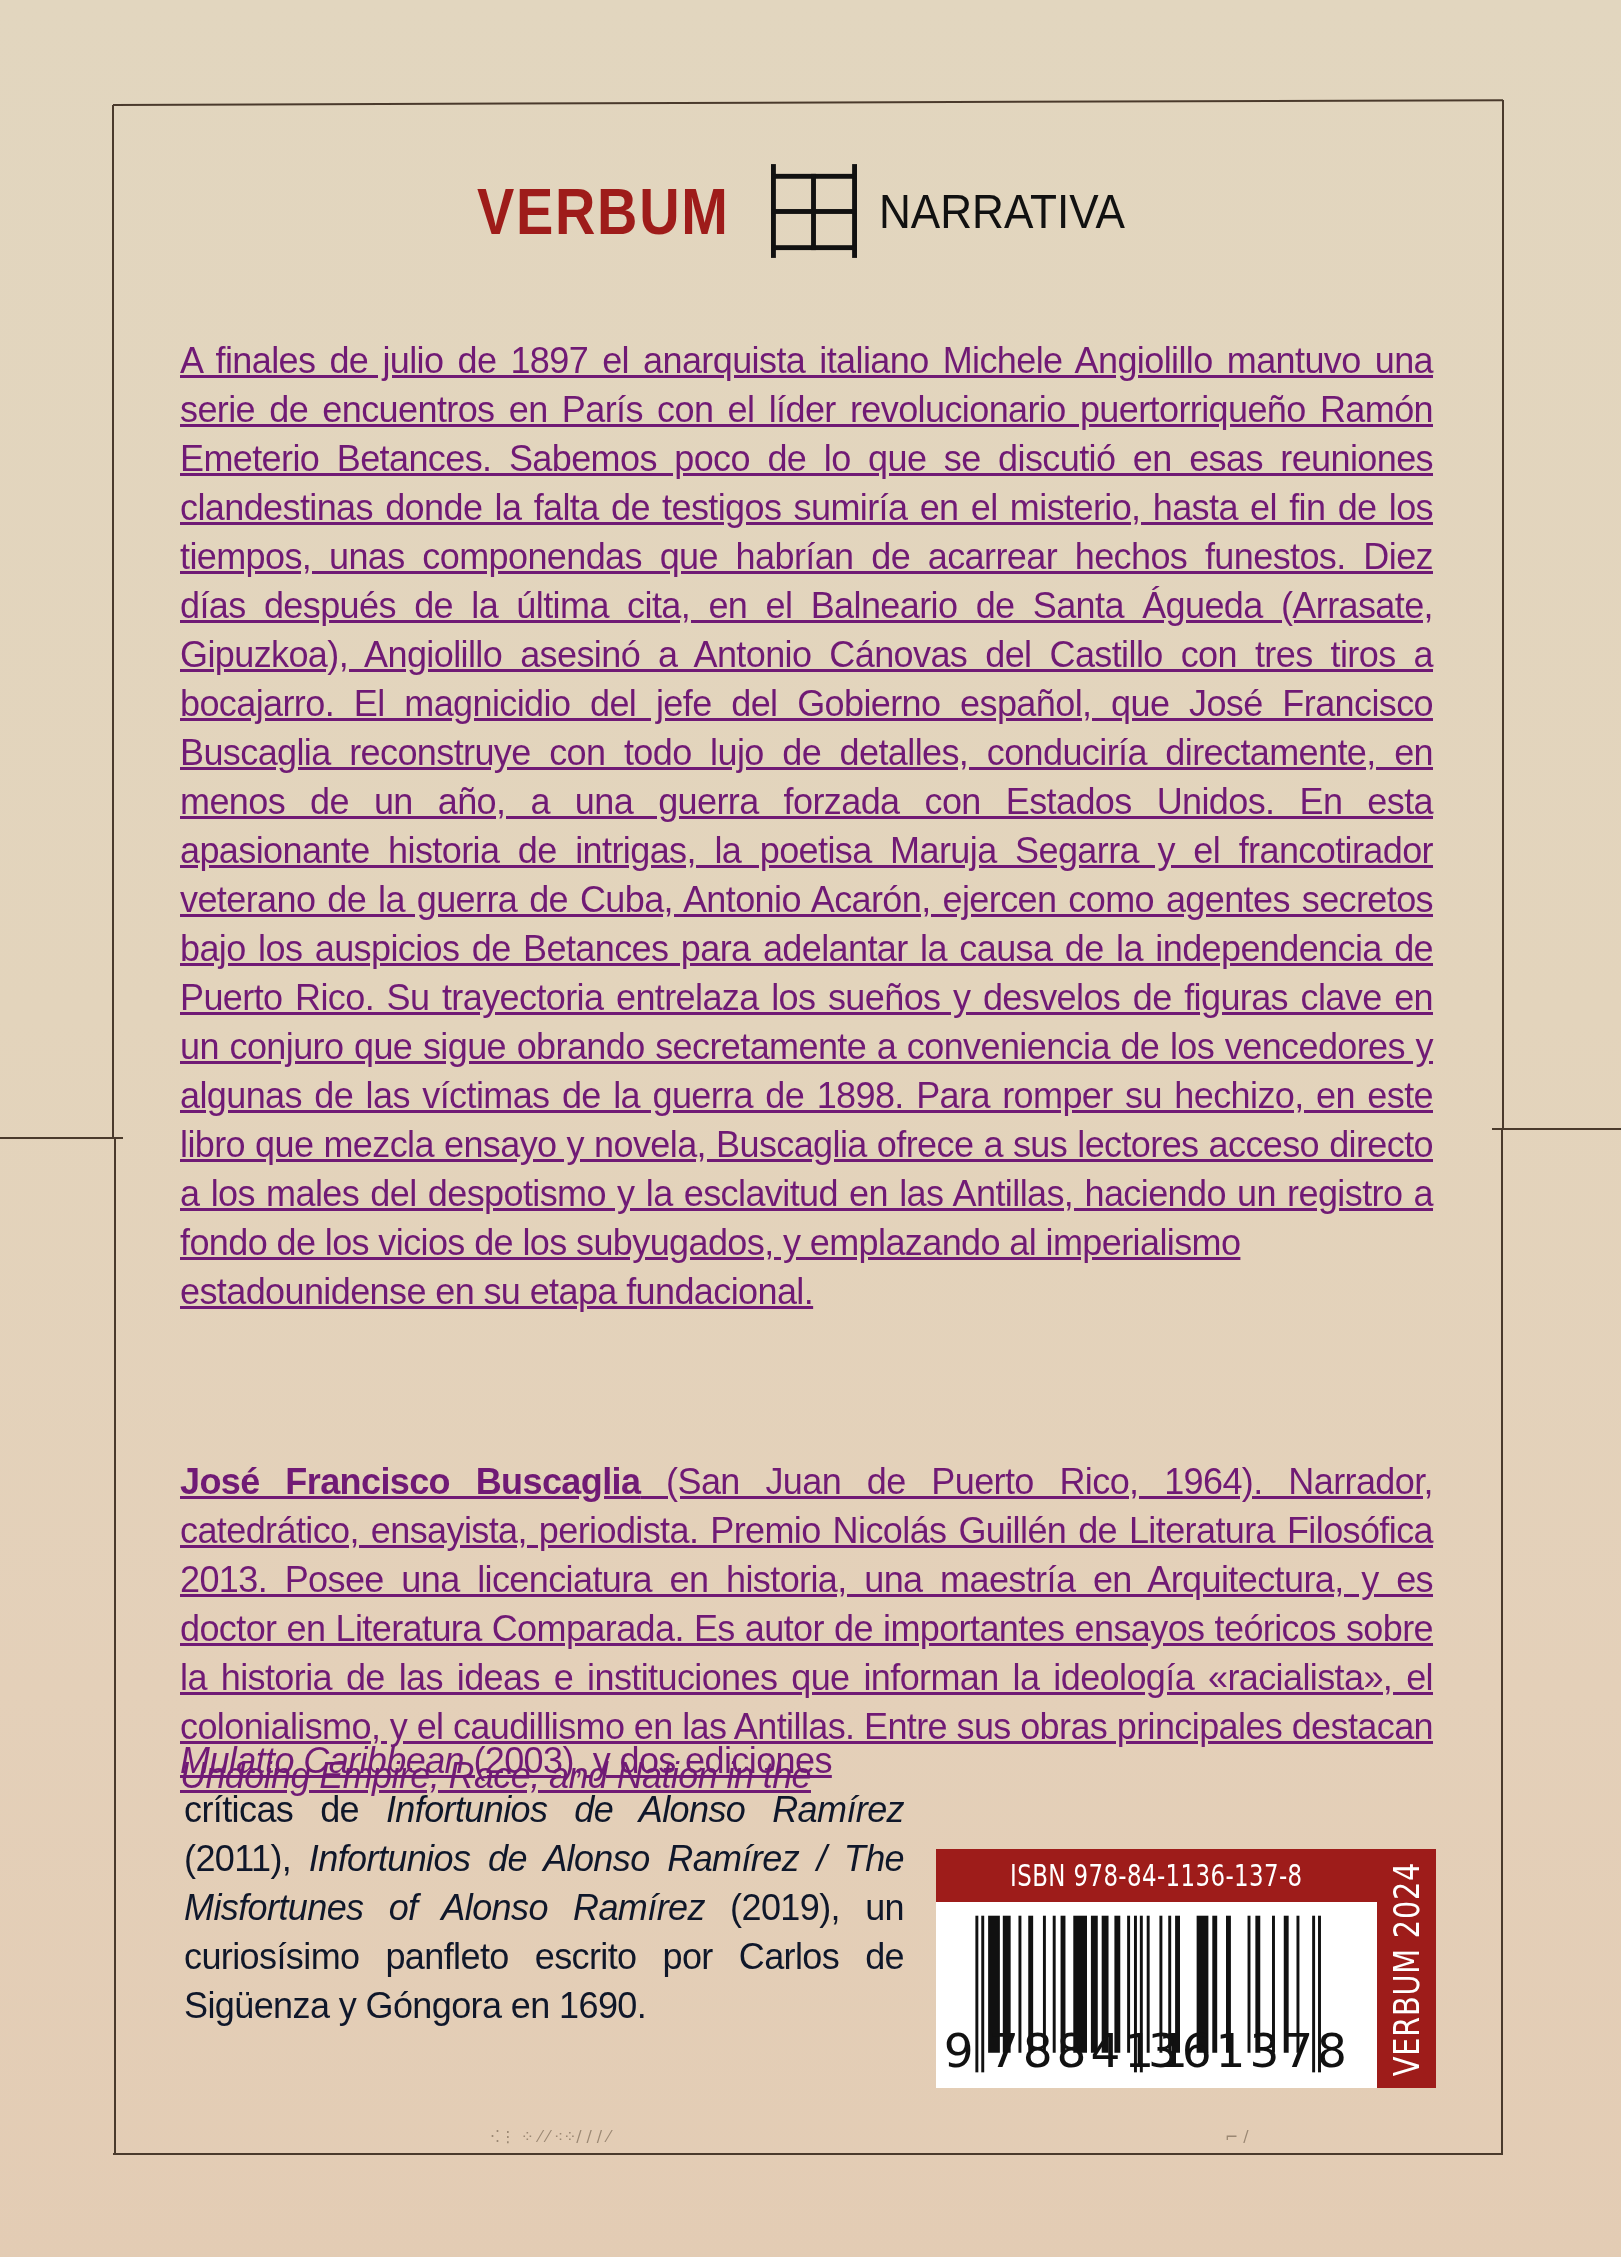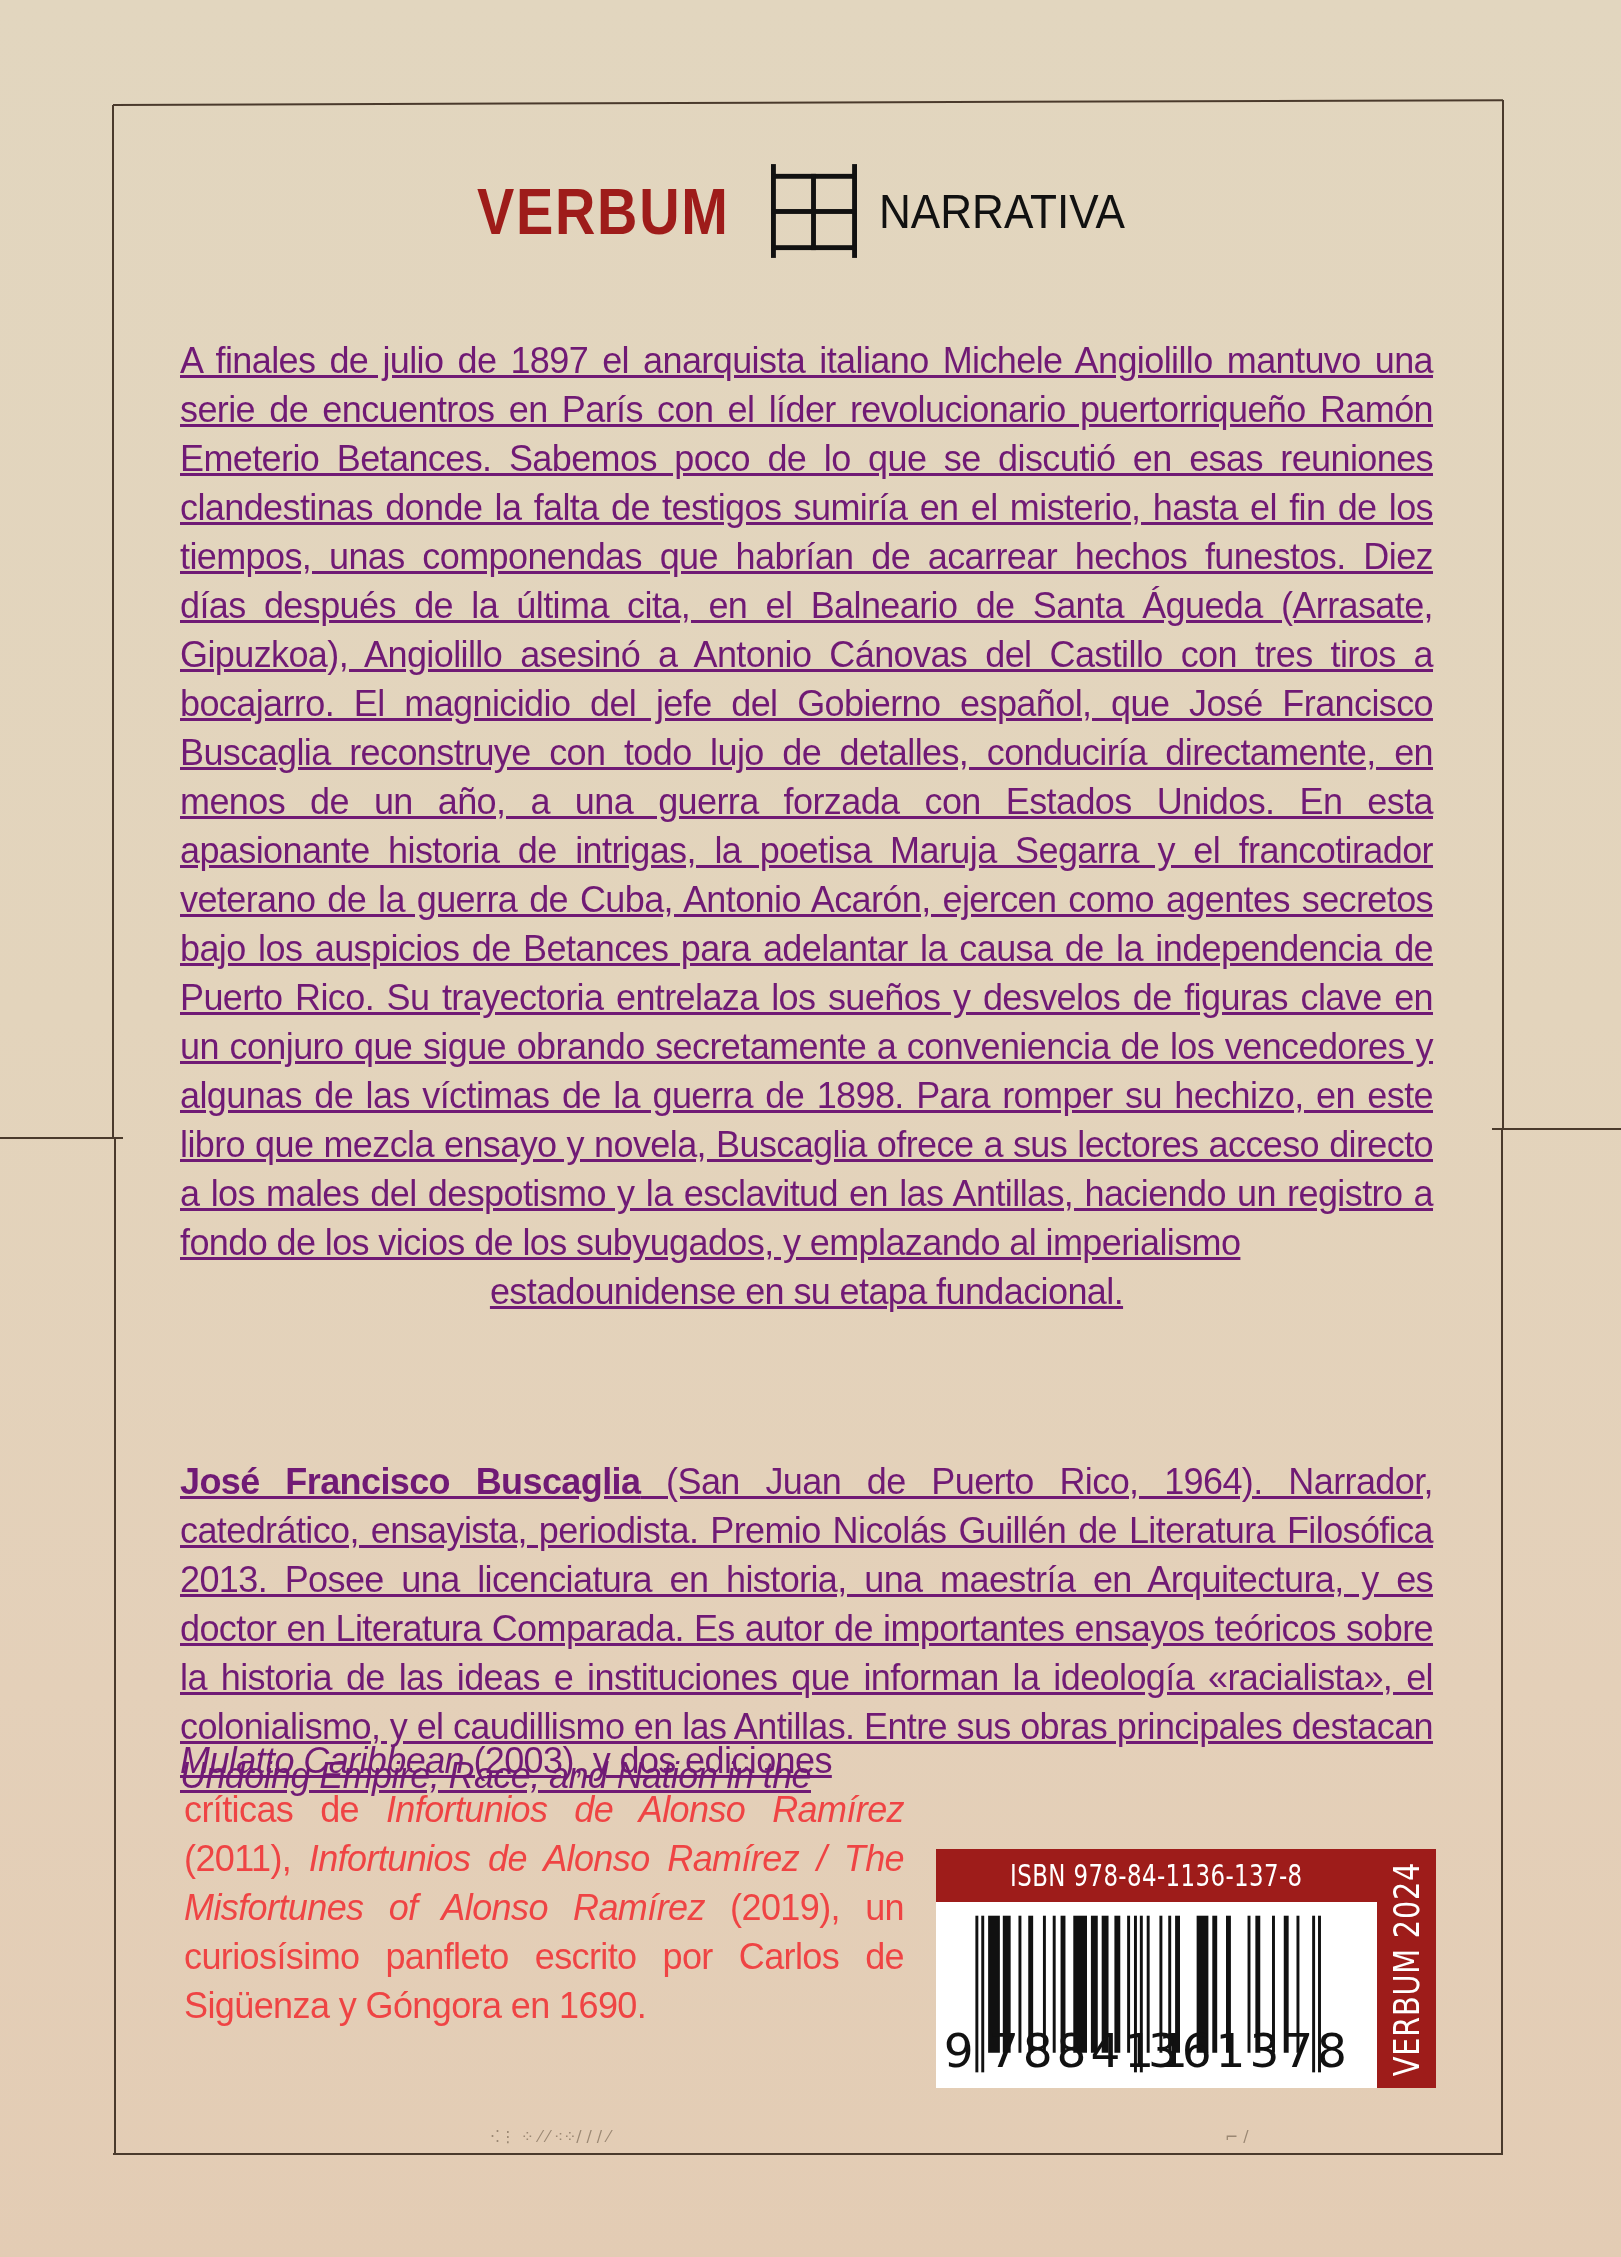--- a/index.html
+++ b/index.html
@@ -22,26 +22,26 @@
       transform: scaleX(0.9); transform-origin: left center; white-space: nowrap; line-height: 1;
     }
     .text-block {
       position: absolute; left: 180px; width: 1253px;
       font-size: 36px; line-height: 49px; color: #701a75;
       text-align: justify; text-align-last: auto;
       letter-spacing: -0.6px;
       text-decoration: underline;
     }
     .synopsis { top: 336px; }
-    .synopsis .last { text-align: center; display: block; }
+    .synopsis .last { display: block; }
     .bio { top: 1445px; margin-top: 12px; }
     .bio b { font-weight: bold; }
     .bio i { font-style: italic; }
     .bio-tail { position: absolute; left: 184px; top: 1785px; width: 720px;
-      font-size: 36px; line-height: 49px; text-align: justify; letter-spacing: -0.6px; color: #ef4444; }
+      font-size: 36px; line-height: 49px; text-align: justify; letter-spacing: -0.6px; color: #0f172a; }
     .bio-tail i { font-style: italic; }
     .isbn-box { position: absolute; left: 936px; top: 1849px; width: 500px; height: 239px; padding-left: 14px; }
     .isbn-header {
       position: absolute; left: 0; top: 0; width: 441px; height: 53px; background: #9e1c1a;
       color: #fff; font-size: 31px; text-align: center; line-height: 53px;
       font-family: "DejaVu Sans Condensed", "DejaVu Sans", sans-serif; letter-spacing: 0.5px;
     }
     .isbn-header span { display: inline-block; transform: scaleX(0.82); }
     .isbn-strip { position: absolute; left: 441px; top: 0; width: 59px; height: 239px; background: #9e1c1a; }
     .isbn-strip-text {

